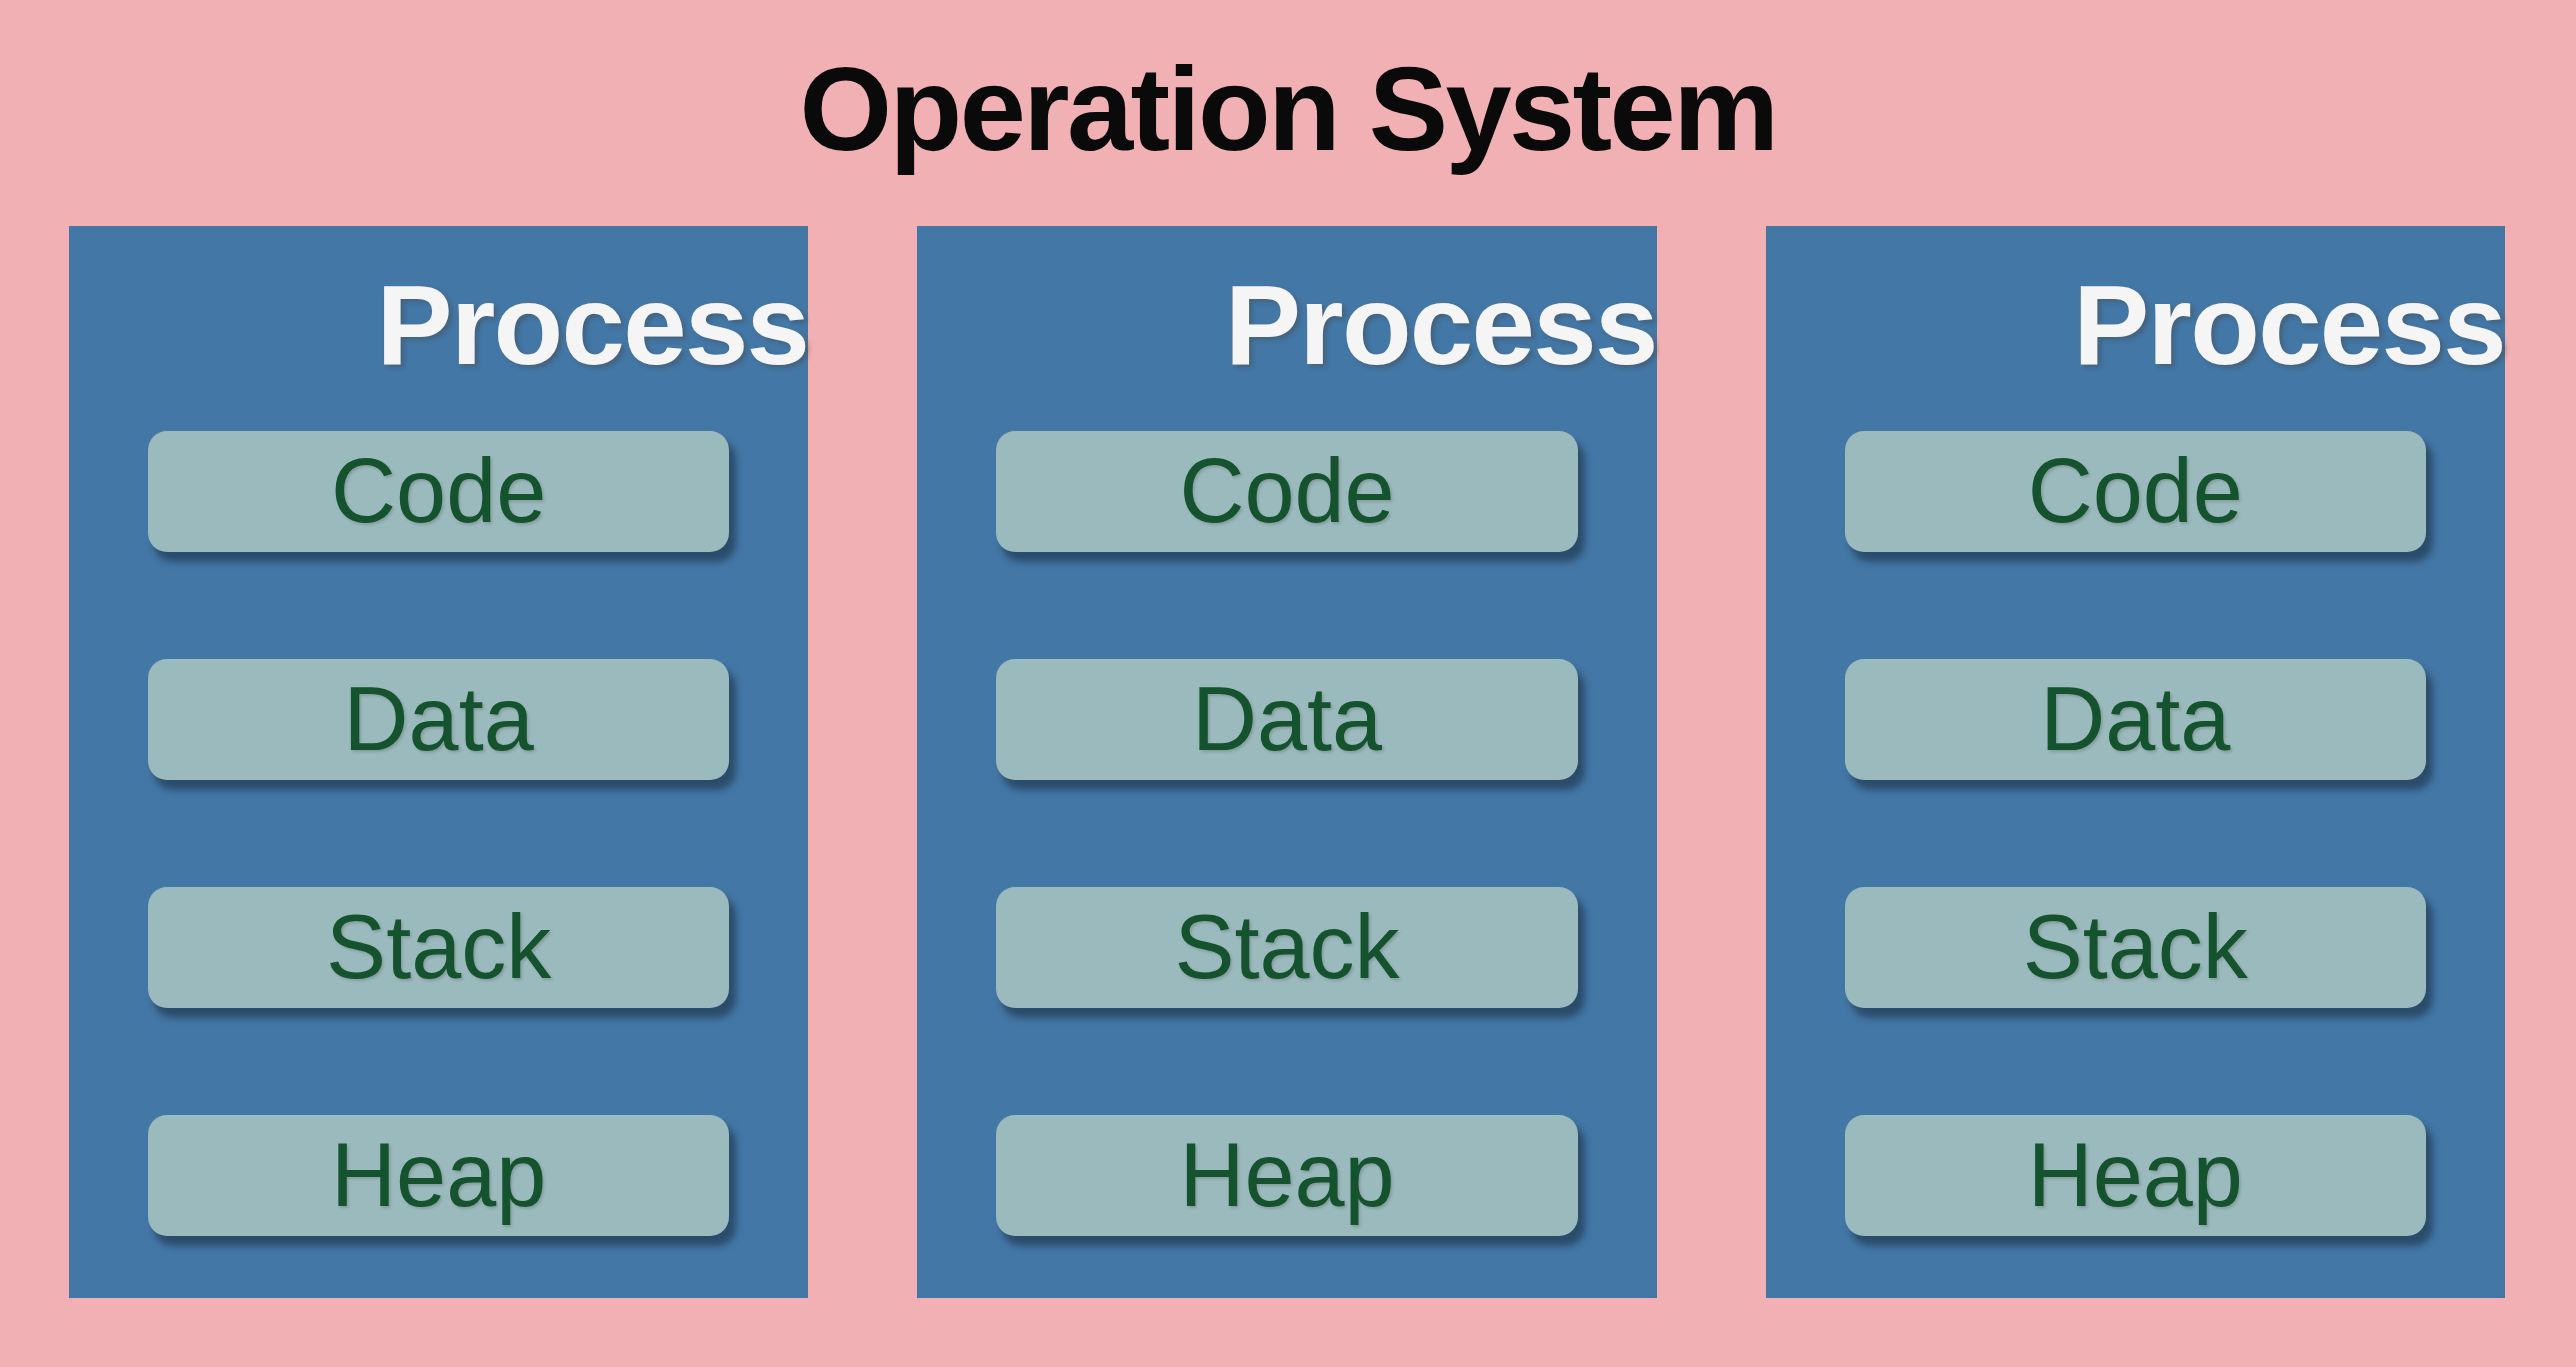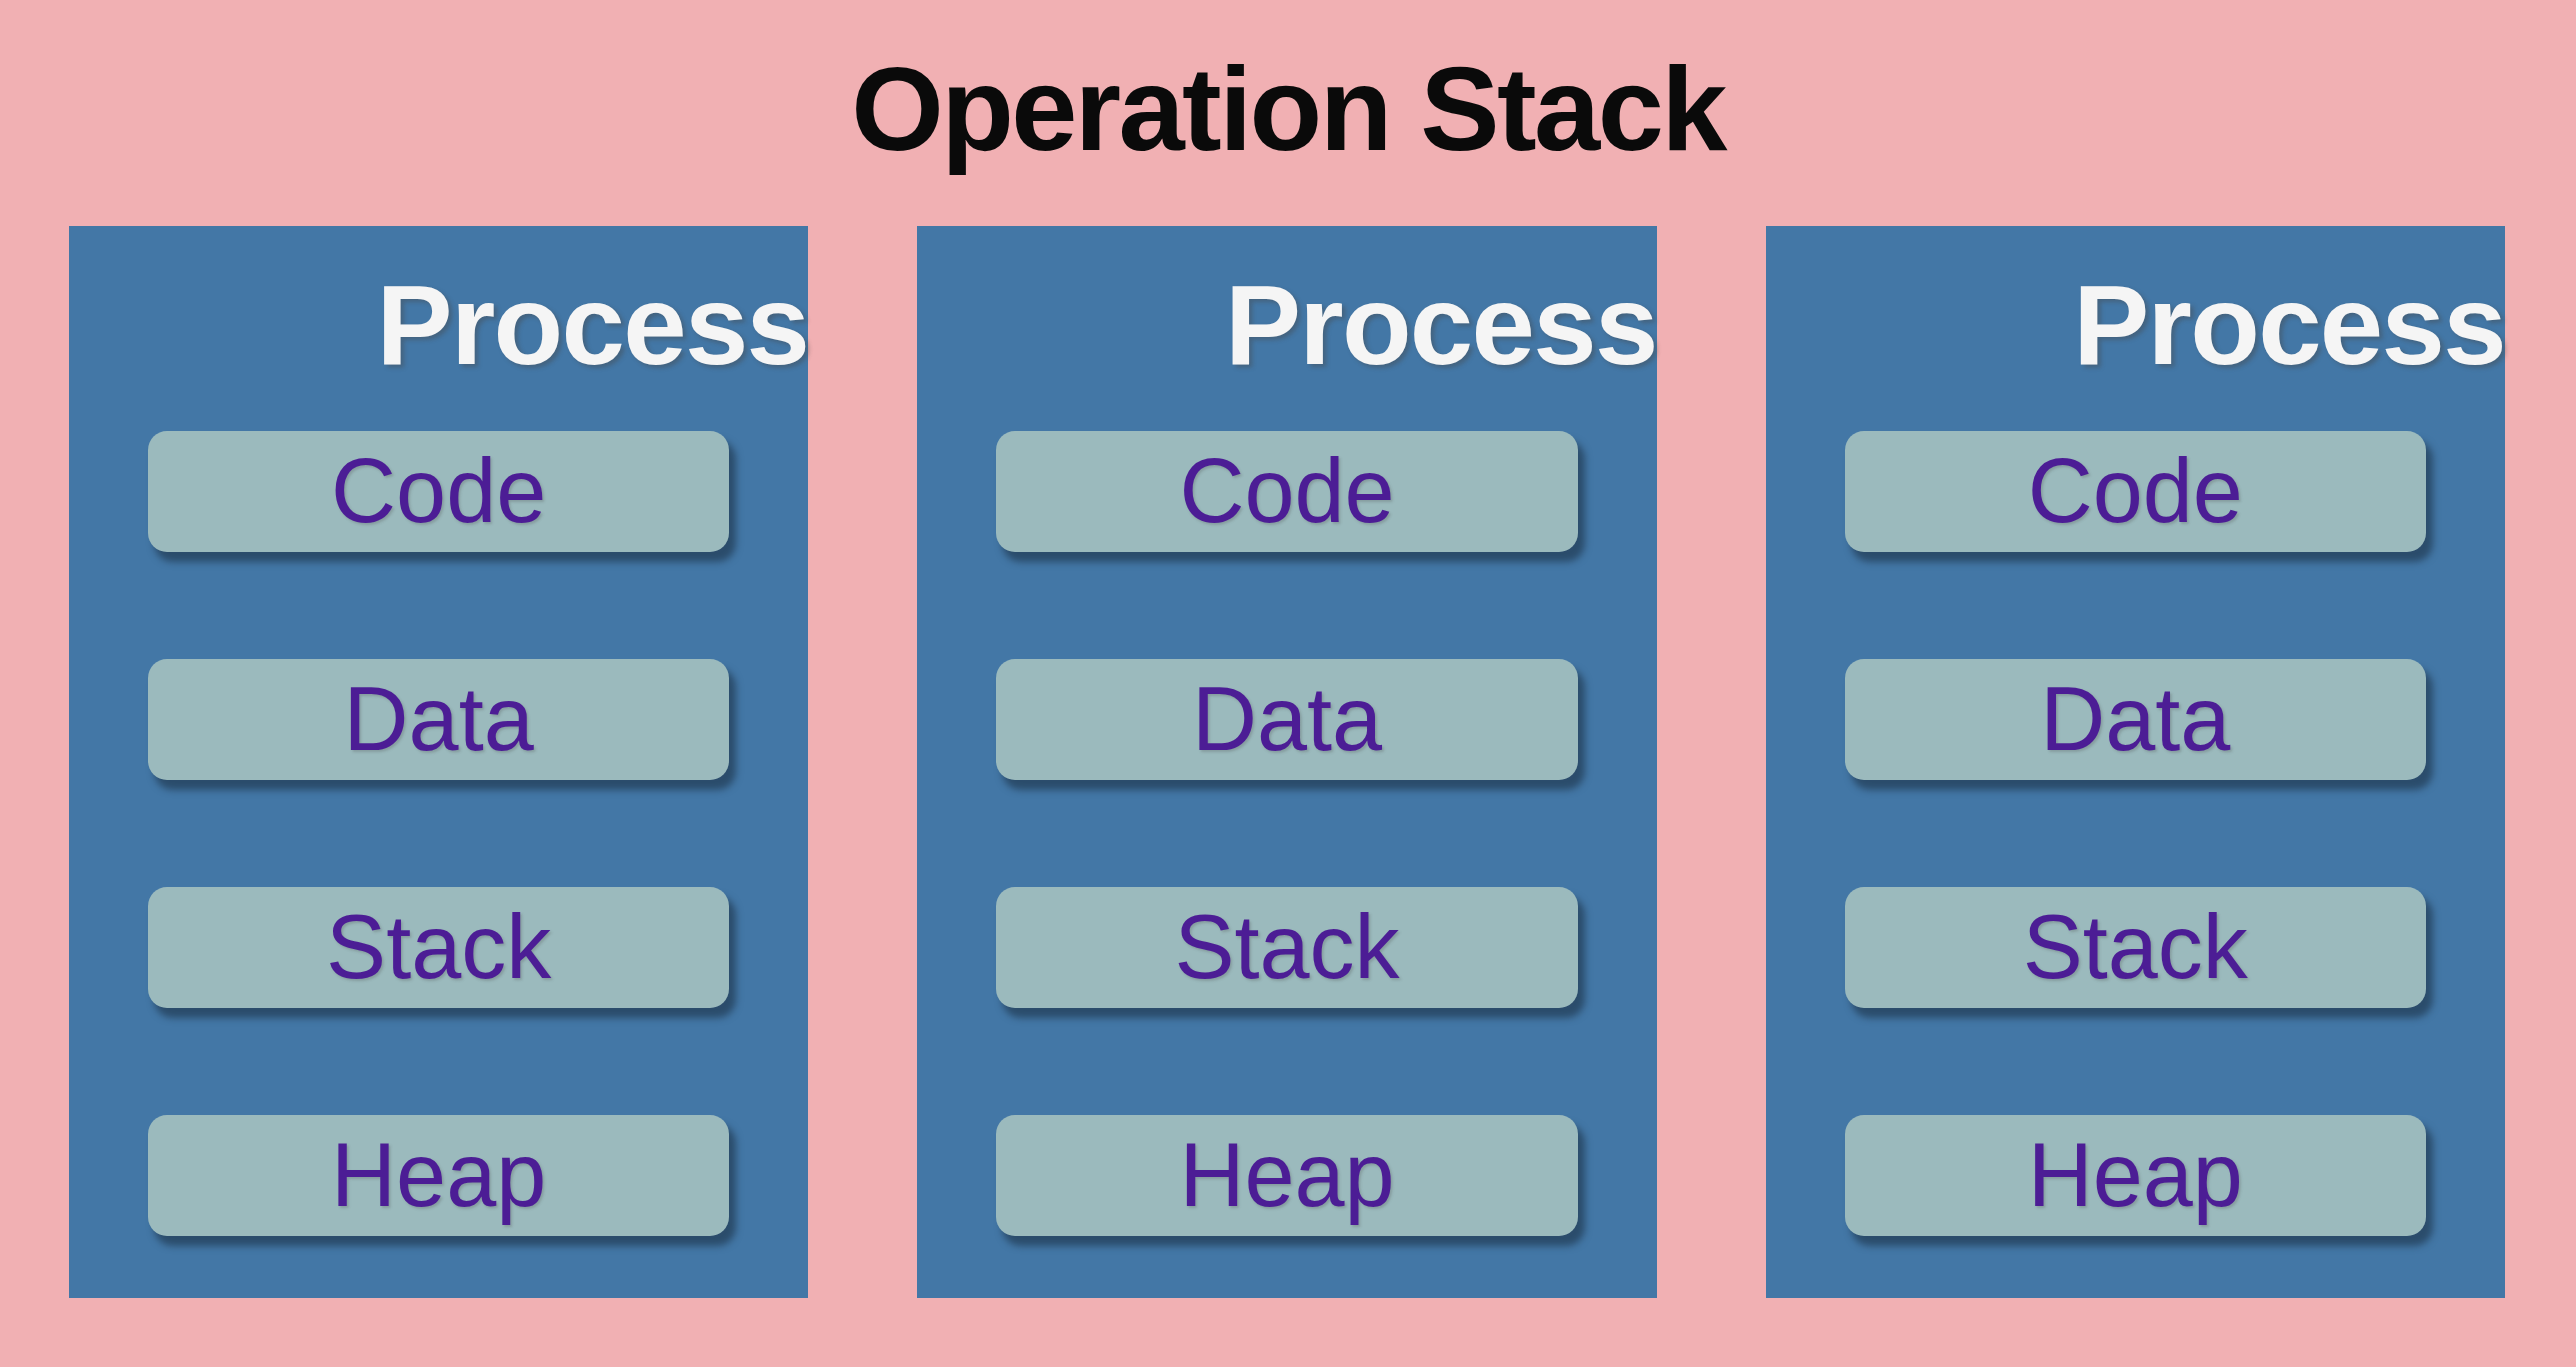--- a/index.html
+++ b/index.html
@@ -59,30 +59,30 @@
   }
   .memory-block {
     height: 121px;
     border-radius: 19px;
     background: #9BBABD;
     box-shadow: 6.9px 9.5px 7.8px rgba(23, 42, 60, 0.55);
     display: flex;
     align-items: center;
     justify-content: center;
     font-size: 90px;
-    color: #4c1d95;
+    color: #14532d;
     text-shadow: 1.7px 1.7px 2.6px rgba(70,70,70,0.25);
   }
 </style>
 </head>
 <body>
 
 <div class="canvas">
 
-  <h1 class="main-title">Operation Stack</h1>
+  <h1 class="main-title">Operation System</h1>
 
   <div class="process-row">
 
     <section class="process-box">
       <h2 class="process-title">Process</h2>
       <div class="memory-sections">
         <div class="memory-block">Code</div>
         <div class="memory-block">Data</div>
         <div class="memory-block">Stack</div>
         <div class="memory-block">Heap</div>

